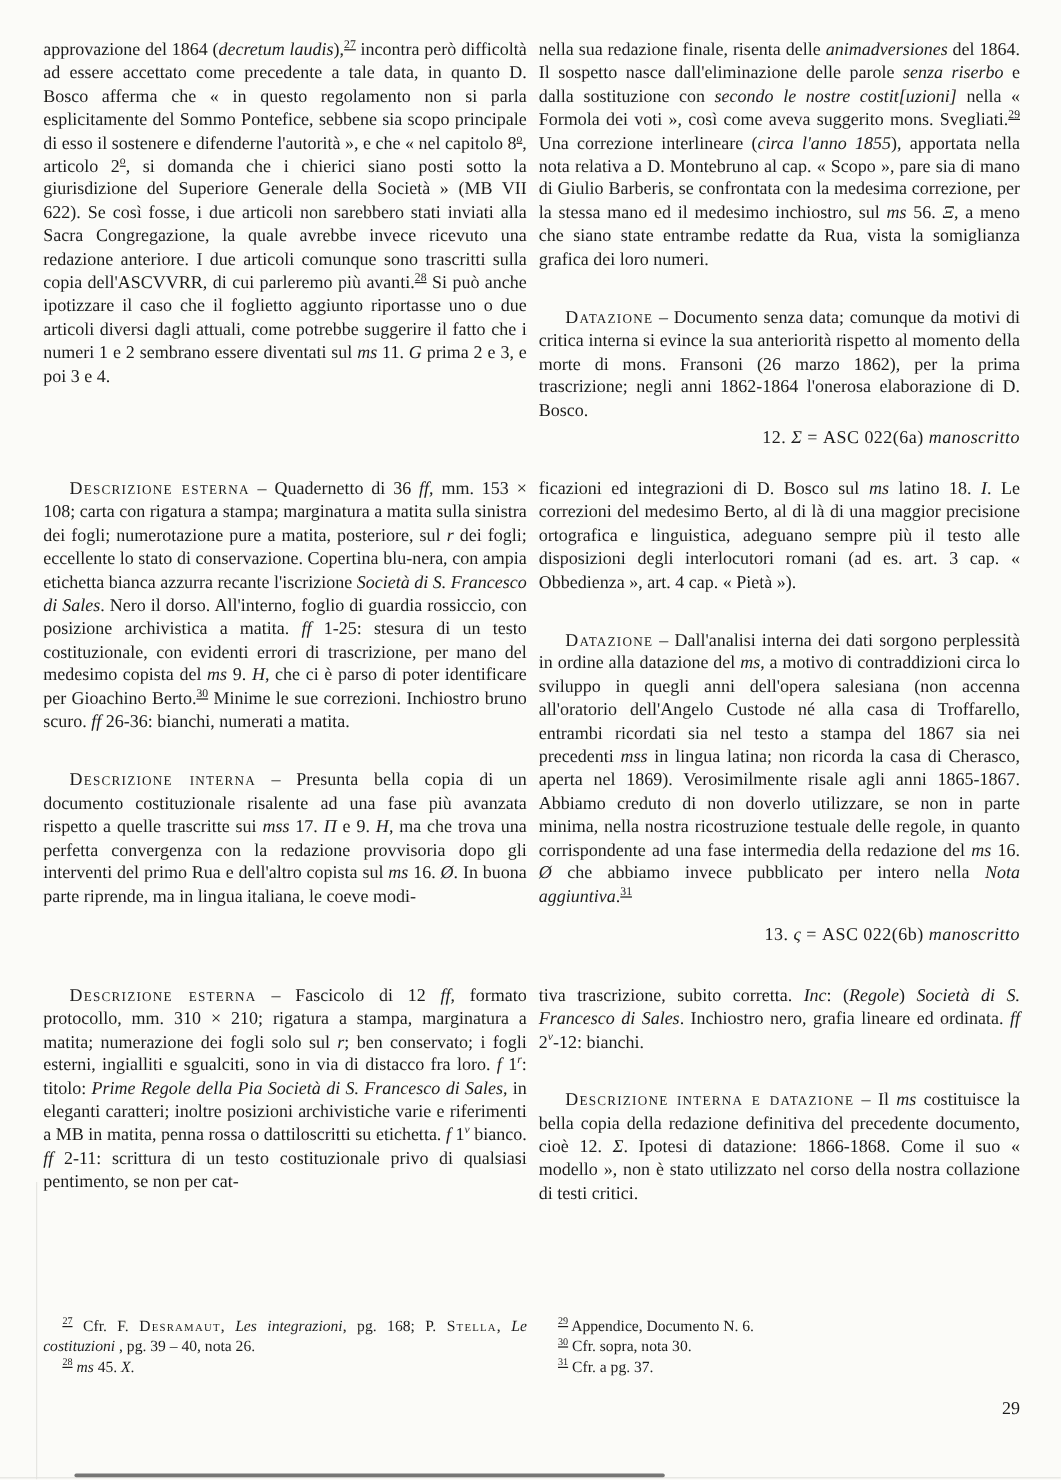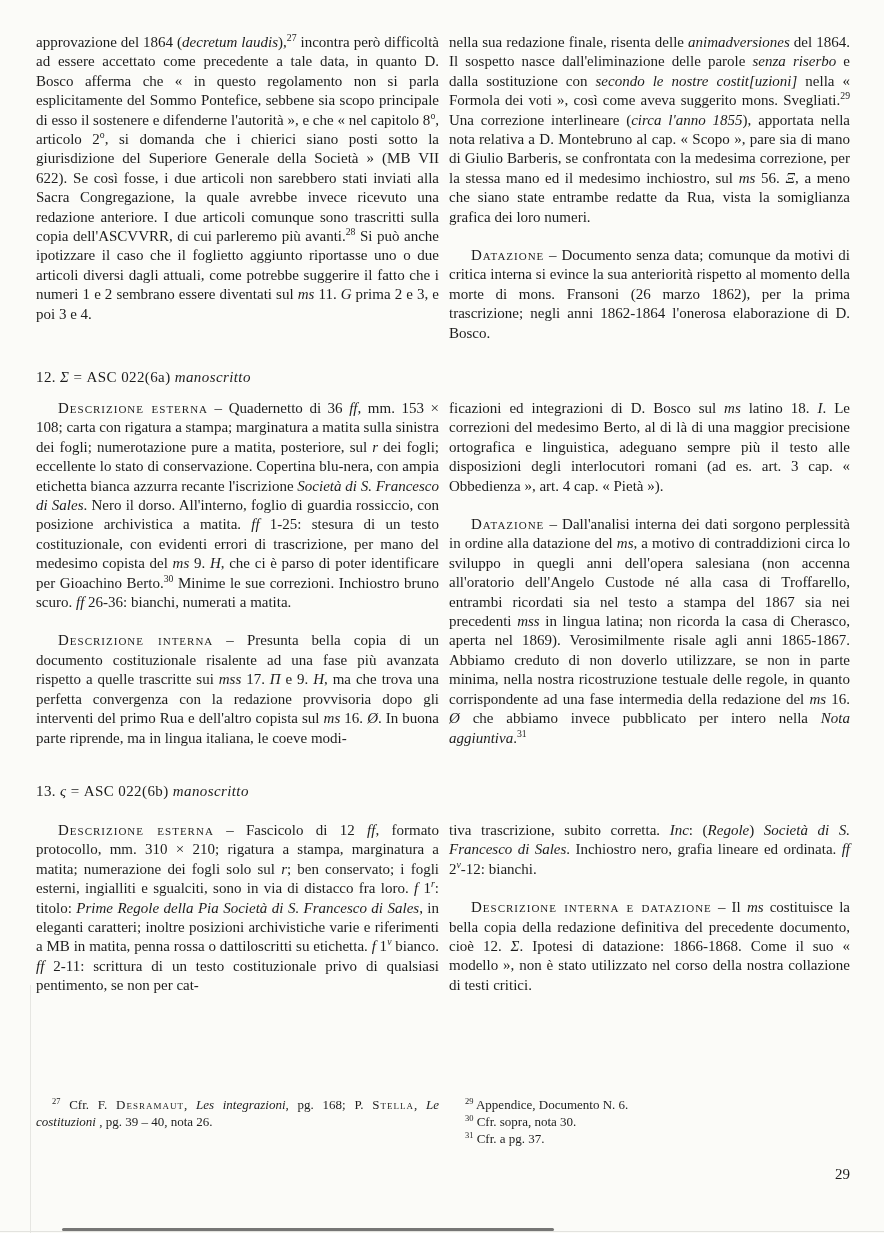--- a/index.html
+++ b/index.html
@@ -17,45 +17,44 @@
   .full  { left: 36px;  width: 814px; }
 
   p.body-p {
     font-size: 15px;
     line-height: 19.4px;
     text-align: justify;
     hyphens: auto;
     -webkit-hyphens: auto;
   }
   p.indent { text-indent: 22px; }
-  p.gap { margin-top: 19px; }
+  p.gap { margin-top: 29px; }
 
   h2.heading {
     font-size: 15px;
     font-weight: normal;
-    text-align: left;
+    text-align: right;
     letter-spacing: 0.4px;
-    margin-top: 12px;
   }
 
   p.fn {
     font-size: 13px;
     line-height: 17px;
     text-align: justify;
     hyphens: auto;
     -webkit-hyphens: auto;
   }
   p.fn.indent { text-indent: 16px; }
 
   .page-number { font-size: 15px; text-align: right; }
 
   
   .i  { font-style: italic; }
   .sc { font-variant: small-caps; letter-spacing: 1px; }
-  .sup   { vertical-align: super; font-size: 0.65em; line-height: 0; }
+  .sup   { vertical-align: super; font-size: 0.65em; line-height: 0; text-decoration: underline; }
   .sup-i { vertical-align: super; font-size: 0.65em; line-height: 0; font-style: italic; }
 
   
   .artifact-bottom-dark {
     position: absolute; left: 62px; top: 1228px; width: 492px; height: 3px;
     background: #4a4a4a; opacity: 0.75; border-radius: 2px;
   }
   .artifact-bottom-light {
     position: absolute; left: 0; top: 1231px; width: 884px; height: 1px;
     background: #e3e3df;
@@ -97,20 +96,21 @@
     <p class="body-p indent"><span class="sc">Descrizione esterna</span><span> – Fascicolo di 12 </span><span class="i">ff</span><span>, formato protocollo, mm. 310 × 210; rigatura a stampa, marginatura a matita; numerazione dei fogli solo sul </span><span class="i">r</span><span>; ben conservato; i fogli esterni, ingialliti e sgualciti, sono in via di distacco fra loro. </span><span class="i">f</span><span> 1</span><span class="sup-i">r</span><span>: titolo: </span><span class="i">Prime Regole della Pia Società di S. Francesco di Sales</span><span>, in eleganti caratteri; inoltre posizioni archivistiche varie e riferimenti a MB in matita, penna rossa o dattiloscritti su etichetta. </span><span class="i">f</span><span> 1</span><span class="sup-i">v</span><span> bianco. </span><span class="i">ff</span><span> 2-11: scrittura di un testo costituzionale privo di qualsiasi pentimento, se non per cat-</span></p>
   </section>
 
   <section class="block col-r" style="top:821px">
     <p class="body-p"><span>tiva trascrizione, subito corretta. </span><span class="i">Inc</span><span>: (</span><span class="i">Regole</span><span>) </span><span class="i">Società di S. Francesco di Sales</span><span>. Inchiostro nero, grafia lineare ed ordinata. </span><span class="i">ff</span><span> 2</span><span class="sup-i">v</span><span>-12: bianchi.</span></p>
     <p class="body-p indent gap"><span class="sc">Descrizione interna e datazione</span><span> – Il </span><span class="i">ms</span><span> costituisce la bella copia della redazione definitiva del precedente documento, cioè 12. </span><span class="i">Σ</span><span>. Ipotesi di datazione: 1866-1868. Come il suo « modello », non è stato utilizzato nel corso della nostra collazione di testi critici.</span></p>
   </section>
 
   <section class="block col-l" style="top:1096px">
     <p class="fn indent"><span class="sup">27</span><span> Cfr. F. </span><span class="sc">Desramaut</span><span>, </span><span class="i">Les integrazioni</span><span>, pg. 168; P. </span><span class="sc">Stella</span><span>, </span><span class="i">Le costituzioni</span><span> , pg. 39 – 40, nota 26.</span></p>
+    <p class="fn indent"><span class="sup">28</span><span> </span><span class="i">ms</span><span> 45. </span><span class="i">X</span><span>.</span></p>
   </section>
 
   <section class="block col-r" style="top:1096px">
     <p class="fn indent"><span class="sup">29</span><span> Appendice, Documento N. 6.</span></p>
     <p class="fn indent"><span class="sup">30</span><span> Cfr. sopra, nota 30.</span></p>
     <p class="fn indent"><span class="sup">31</span><span> Cfr. a pg. 37.</span></p>
   </section>
 
   <div class="block full page-number" style="top:1166px">29</div>
 

